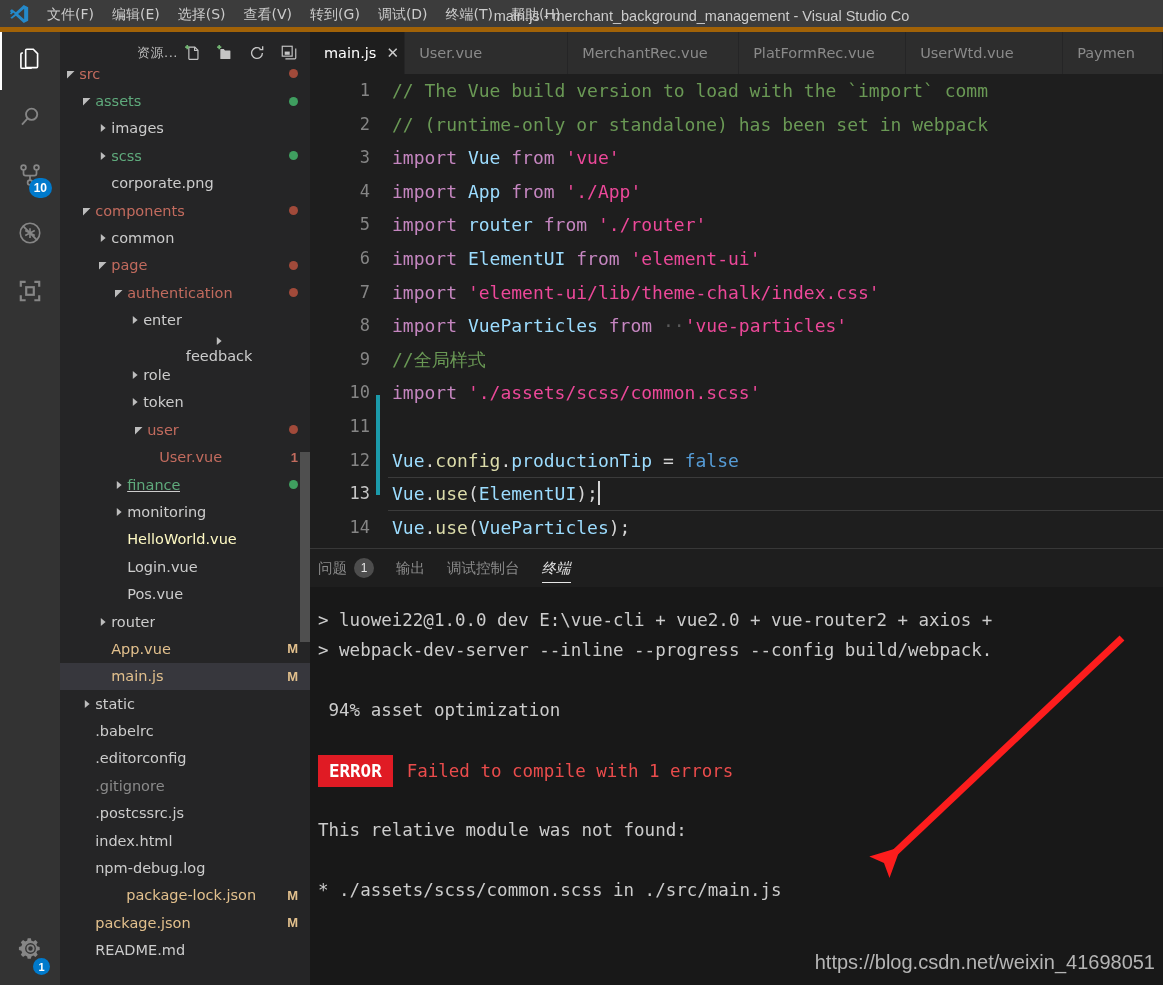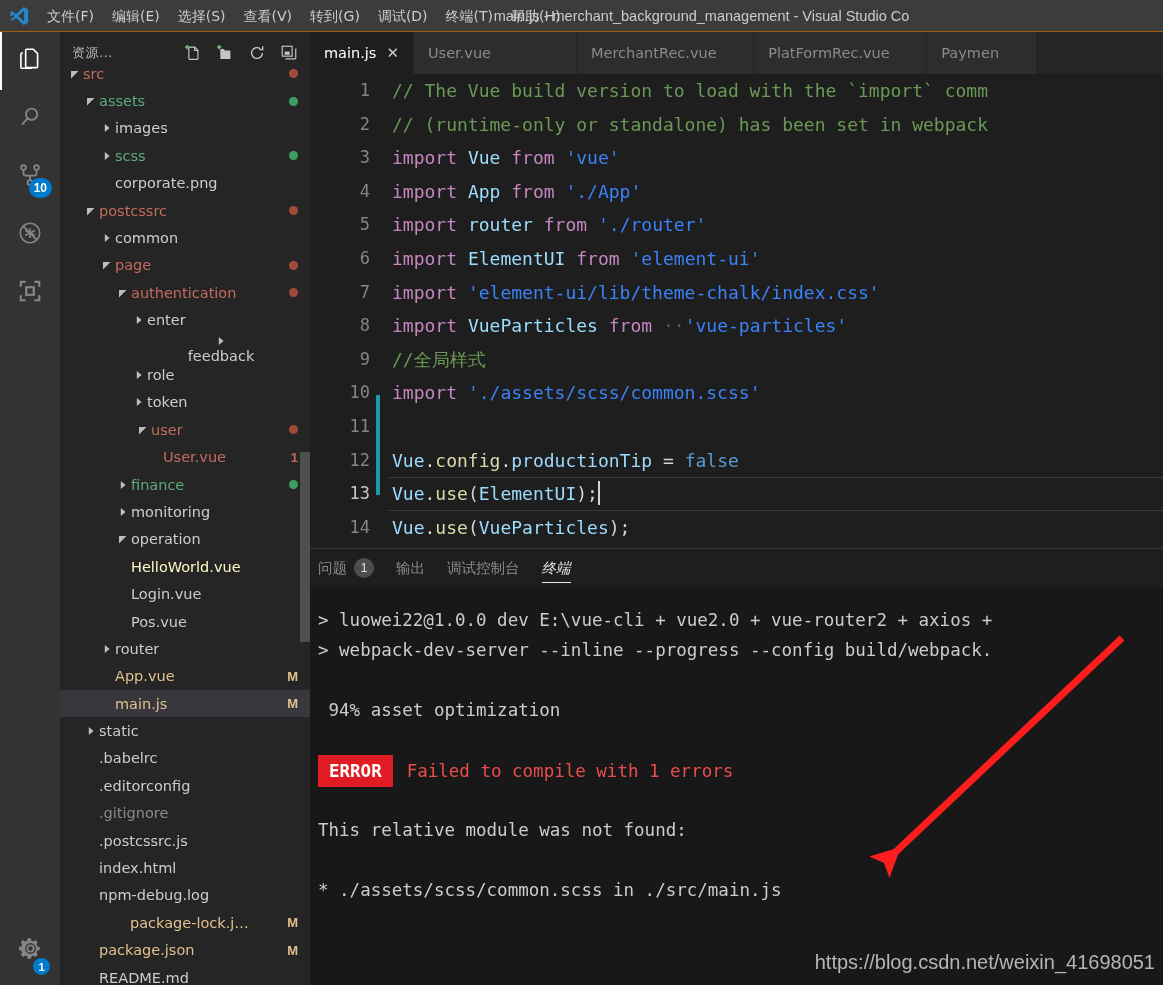--- a/index.html
+++ b/index.html
@@ -15,21 +15,21 @@
     display: flex; flex-direction: column;
     background: #1e1e1e;
   }
 
   
   .titlebar {
     height: 32px; flex: 0 0 32px;
     background: #3c3c3c;
     display: flex; align-items: center;
     position: relative;
-    border-bottom: 1px solid #a16207;
+    border-bottom: 5px solid #a16207;
   }
   .vscode-logo {
     width: 38px; height: 32px;
     display: flex; align-items: center; justify-content: center;
   }
   .menubar { display: flex; align-items: center; height: 32px; }
   .menu-item {
     color: #cccccc; font-size: 14px; padding: 0 9px;
     line-height: 32px; white-space: nowrap;
     font-family: "DejaVu Sans", sans-serif;
@@ -76,20 +76,21 @@
   }
   .badge.small { min-width: 17px; height: 17px; border-radius: 9px; font-size: 11px; right: 10px; bottom: 4px;}
 
   
   .sidebar {
     width: 250px; flex: 0 0 250px;
     background: #252526;
     display: flex; flex-direction: column;
     overflow: hidden;
     position: relative;
+    align-items: flex-end;
   }
   .sb-header {
     height: 42px; flex: 0 0 42px;
     display: flex; align-items: center;
     padding: 0 6px 0 12px;
     background: #252526;
   }
   .sb-title {
     color: #bbbbbb; font-size: 13px;
     font-family: "DejaVu Sans", sans-serif;
@@ -183,21 +184,21 @@
   .ctext { flex: 1 1 auto; white-space: pre; }
 
   .change-bar {
     position: absolute; left: 66px;
     width: 4px; background: #1b9aaa;
   }
 
   .tok-com  { color: #6a9955; }
   .tok-kw   { color: #c586c0; }
   .tok-id   { color: #9cdcfe; }
-  .tok-str  { color: #3b82f6; text-align: center; }
+  .tok-str  { color: #ec4899; text-align: center; }
   .tok-plain{ color: #d4d4d4; }
   .tok-fn   { color: #dcdcaa; }
   .tok-blue { color: #569cd6; }
 
   .cursor {
     display: inline-block; width: 2px; height: 24px;
     background: #d4d4d4; vertical-align: -5px;
   }
   .ws-dots { color: #5a5a5a; }
 
@@ -431,21 +432,21 @@
             </span>
             <span class="lbl" style="color: rgb(204, 204, 204);">corporate.png</span>
             <span class="tail"></span>
           </div>
           <div class="row" style="padding-left: 24px;">
             <span class="arrow">
               <svg width="10" height="10" viewBox="0 0 10 10">
                 <path d="M1 2 L8.5 2 L1 9.5 Z" fill="#bdbdbd"></path>
               </svg>
             </span>
-            <span class="lbl" style="color: rgb(194, 107, 94);">postcssrc</span>
+            <span class="lbl" style="color: rgb(194, 107, 94);">components</span>
             <span class="tail">
               <span class="dot" style="background: rgb(161, 74, 58);"></span>
             </span>
           </div>
           <div class="row" style="padding-left: 40px;">
             <span class="arrow">
               <svg width="10" height="10" viewBox="0 0 10 10">
                 <path d="M2.8 1 L7.6 5 L2.8 9 Z" fill="#bdbdbd"></path>
               </svg>
             </span>
@@ -525,47 +526,38 @@
             <span class="arrow spacer">
               <svg width="10" height="10" viewBox="0 0 10 10">
                 <path d="M2.8 1 L7.6 5 L2.8 9 Z" fill="#bdbdbd"></path>
               </svg>
             </span>
             <span class="lbl" style="color: rgb(194, 107, 94);">User.vue</span>
             <span class="tail">
               <span class="mark" style="color: rgb(194, 107, 94);">1</span>
             </span>
           </div>
+          <div class="row" style="padding-left: 56px; text-decoration: underline;">
+            <span class="arrow">
+              <svg width="10" height="10" viewBox="0 0 10 10">
+                <path d="M2.8 1 L7.6 5 L2.8 9 Z" fill="#bdbdbd"></path>
+              </svg>
+            </span>
+            <span class="lbl" style="color: rgb(95, 170, 124);">finance</span>
+            <span class="tail">
+              <span class="dot" style="background: rgb(63, 158, 95);"></span>
+            </span>
+          </div>
           <div class="row" style="padding-left: 56px;">
             <span class="arrow">
               <svg width="10" height="10" viewBox="0 0 10 10">
                 <path d="M2.8 1 L7.6 5 L2.8 9 Z" fill="#bdbdbd"></path>
               </svg>
             </span>
-            <span class="lbl" style="color: rgb(95, 170, 124);">finance</span>
-            <span class="tail">
-              <span class="dot" style="background: rgb(63, 158, 95);"></span>
-            </span>
-          </div>
-          <div class="row" style="padding-left: 56px;">
-            <span class="arrow">
-              <svg width="10" height="10" viewBox="0 0 10 10">
-                <path d="M2.8 1 L7.6 5 L2.8 9 Z" fill="#bdbdbd"></path>
-              </svg>
-            </span>
             <span class="lbl" style="color: rgb(204, 204, 204);">monitoring</span>
-            <span class="tail"></span>
-          </div>
-          <div class="row" style="padding-left: 56px;">
-            <span class="arrow">
-              <svg width="10" height="10" viewBox="0 0 10 10">
-                <path d="M1 2 L8.5 2 L1 9.5 Z" fill="#bdbdbd"></path>
-              </svg>
-            </span>
-            <span class="lbl" style="color: rgb(204, 204, 204);">operation</span>
             <span class="tail"></span>
           </div>
           <div class="row" style="padding-left: 56px;">
             <span class="arrow spacer">
               <svg width="10" height="10" viewBox="0 0 10 10">
                 <path d="M2.8 1 L7.6 5 L2.8 9 Z" fill="#bdbdbd"></path>
               </svg>
             </span>
             <span class="lbl" style="color: #fef9c3;">HelloWorld.vue</span>
             <span class="tail"></span>
@@ -727,20 +719,24 @@
           <div class="tab w-user">
             <span class="tname">User.vue</span>
             <span class="tclose">✕</span>
           </div>
           <div class="tab w-mr">
             <span class="tname">MerchantRec.vue</span>
             <span class="tclose">✕</span>
           </div>
           <div class="tab w-pf">
             <span class="tname">PlatFormRec.vue</span>
+            <span class="tclose">✕</span>
+          </div>
+          <div class="tab w-uw">
+            <span class="tname">UserWtd.vue</span>
             <span class="tclose">✕</span>
           </div>
           <div class="tab">
             <span class="tname">Paymen</span>
             <span class="tclose">✕</span>
           </div>
         </div>
 
       <div class="editor">
         <div class="code-area" id="code-area">

